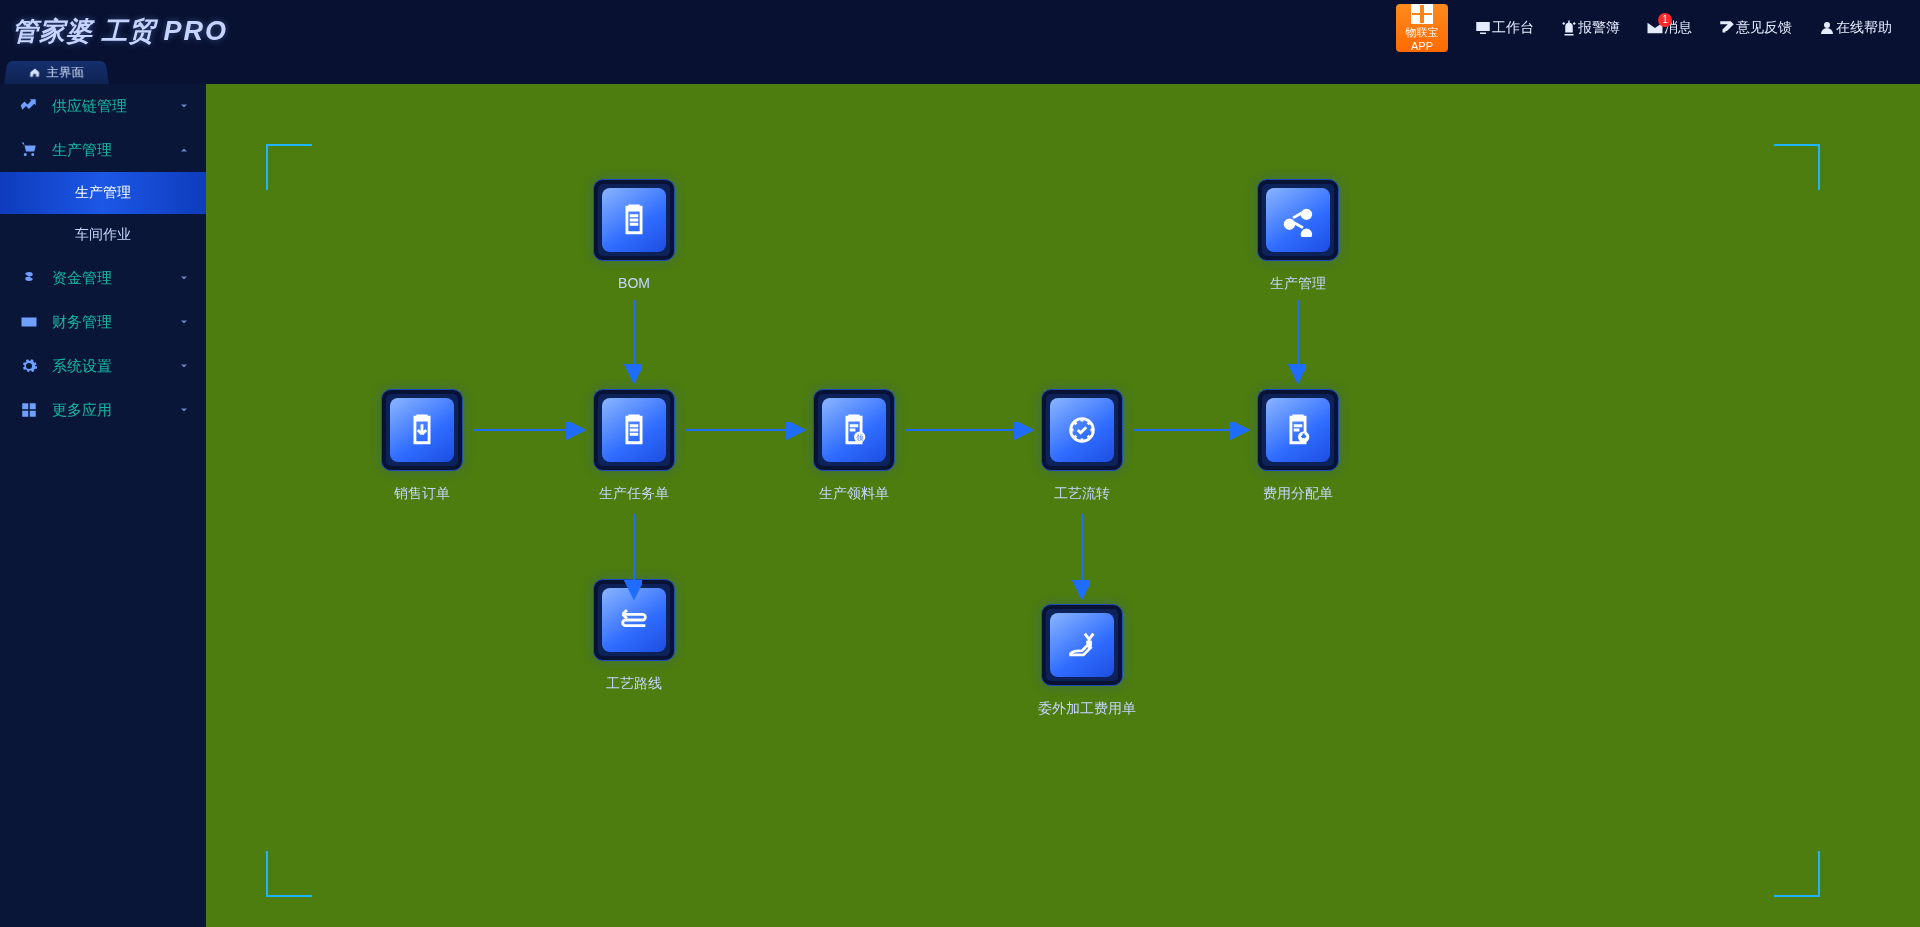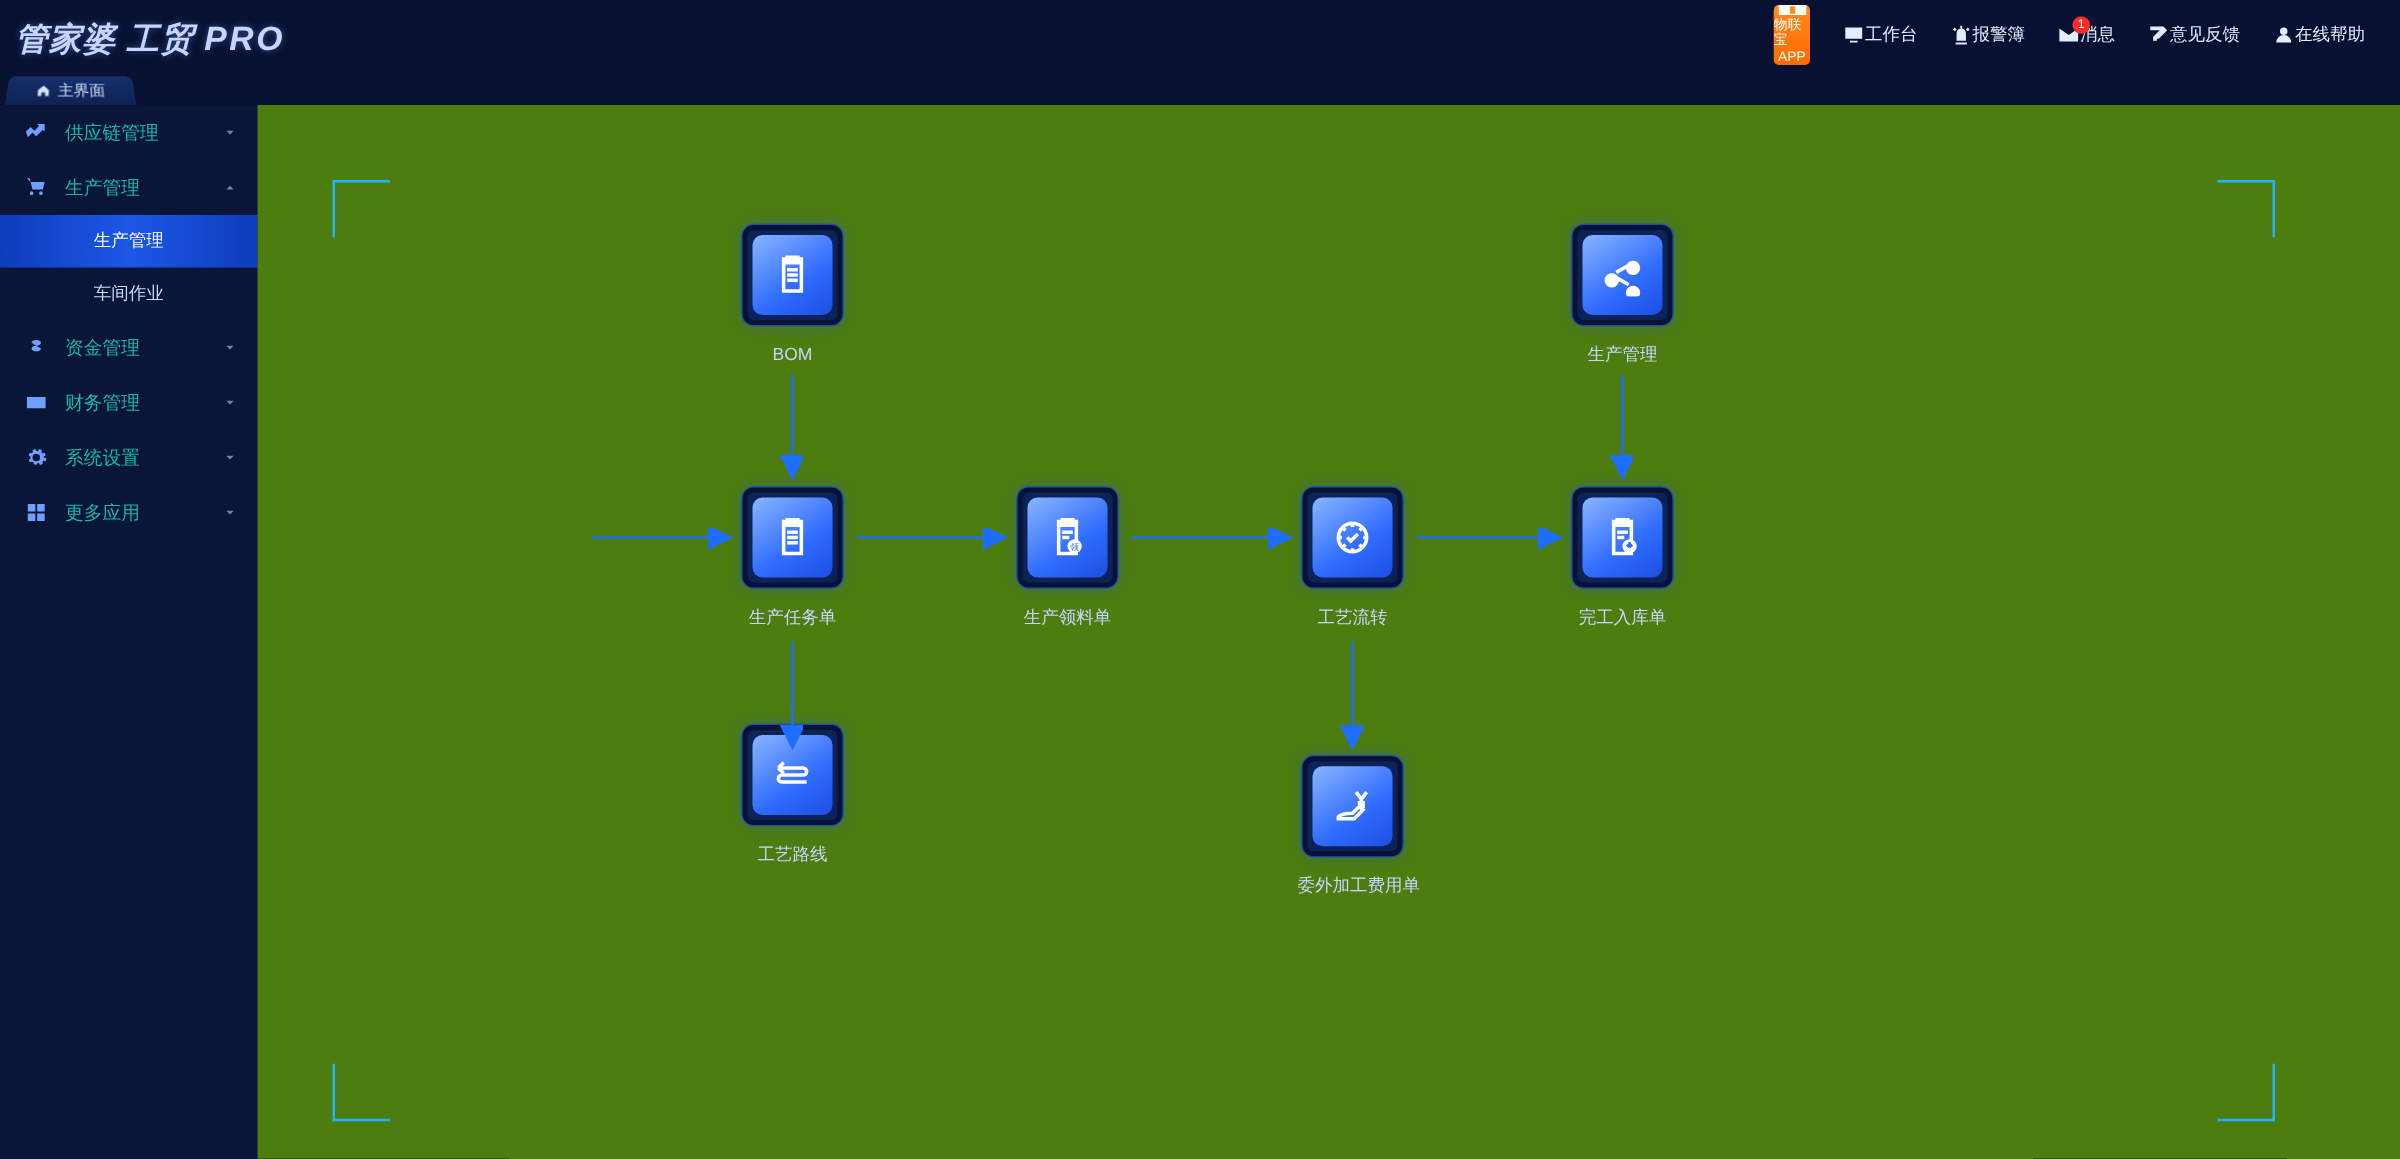--- a/index.html
+++ b/index.html
@@ -32,21 +32,21 @@
   .logo .pro { font-size: 27px; letter-spacing: 2px; }
   .top-right {
     margin-left: auto;
     display: flex;
     align-items: center;
     height: 56px;
     gap: 26px;
     padding-right: 28px;
   }
   .app-badge {
-    width: 29px; height: 48px;
+    width: 52px; height: 48px;
     background: linear-gradient(#ff8a1e,#ff6a00);
     border-radius: 4px;
     display: flex; flex-direction: column;
     align-items: center; justify-content: center;
     color: #fff;
     font-size: 11px;
     line-height: 1.1;
     gap: 2px;
   }
   .app-badge .qr {
@@ -331,20 +331,28 @@
 
   <div class="node" style="left:1048px; top:95px;">
     <div class="tile">
         <svg viewBox="0 0 24 24">
           <path d="M18 5a3 3 0 11-.1 0zM6 12a3 3 0 11-.1 0zM18 19a3 3 0 11-.1 0zM8.5 10.5l7-4M8.5 13.5l7 4" stroke="#fff" stroke-width="2" fill="#fff"></path>
         </svg>
       </div>
     <div class="label">生产管理</div>
   </div>
 
+  <div class="node" style="left:172px; top:305px;">
+    <div class="tile">
+        <svg viewBox="0 0 24 24">
+          <path d="M7 3h10v18H7zM9 2h6v3H9zM12 8v7m0 0l-3-3m3 3l3-3" stroke="#fff" stroke-width="2" fill="none"></path>
+        </svg>
+      </div>
+    <div class="label">销售订单</div>
+  </div>
 
   <div class="node" style="left:384px; top:305px;">
     <div class="tile">
         <svg viewBox="0 0 24 24">
           <path d="M7 3h10v18H7zM9 2h6v3H9zM9 9h6M9 12h6M9 15h6" stroke="#fff" stroke-width="2" fill="none"></path>
         </svg>
       </div>
     <div class="label">生产任务单</div>
   </div>
 
@@ -371,21 +379,21 @@
   </div>
 
   <div class="node" style="left:1048px; top:305px;">
     <div class="tile">
         <svg viewBox="0 0 24 24">
           <path d="M7 3h10v18H7zM9 2h6v3H9zM9 9h6M9 12h4" stroke="#fff" stroke-width="2" fill="none"></path>
           <circle cx="16" cy="17" r="4" fill="#fff"></circle>
           <path d="M16 14.5v3m0 0l-1.5-1.5M16 17.5l1.5-1.5" stroke="#2f6cff" stroke-width="1.5" fill="none"></path>
         </svg>
       </div>
-    <div class="label">完工入库单</div>
+    <div class="label">费用分配单</div>
   </div>
 
   <div class="node" style="left:384px; top:495px;font-family:Liberation Mono, monospace;">
     <div class="tile">
         <svg viewBox="0 0 24 24">
           <path d="M4 8h14a2 2 0 012 2v0a2 2 0 01-2 2H6a2 2 0 00-2 2v0a2 2 0 002 2h14M4 8l3-3M4 8l3 3" stroke="#fff" stroke-width="2" fill="none"></path>
         </svg>
       </div>
     <div class="label">工艺路线</div>
   </div>

